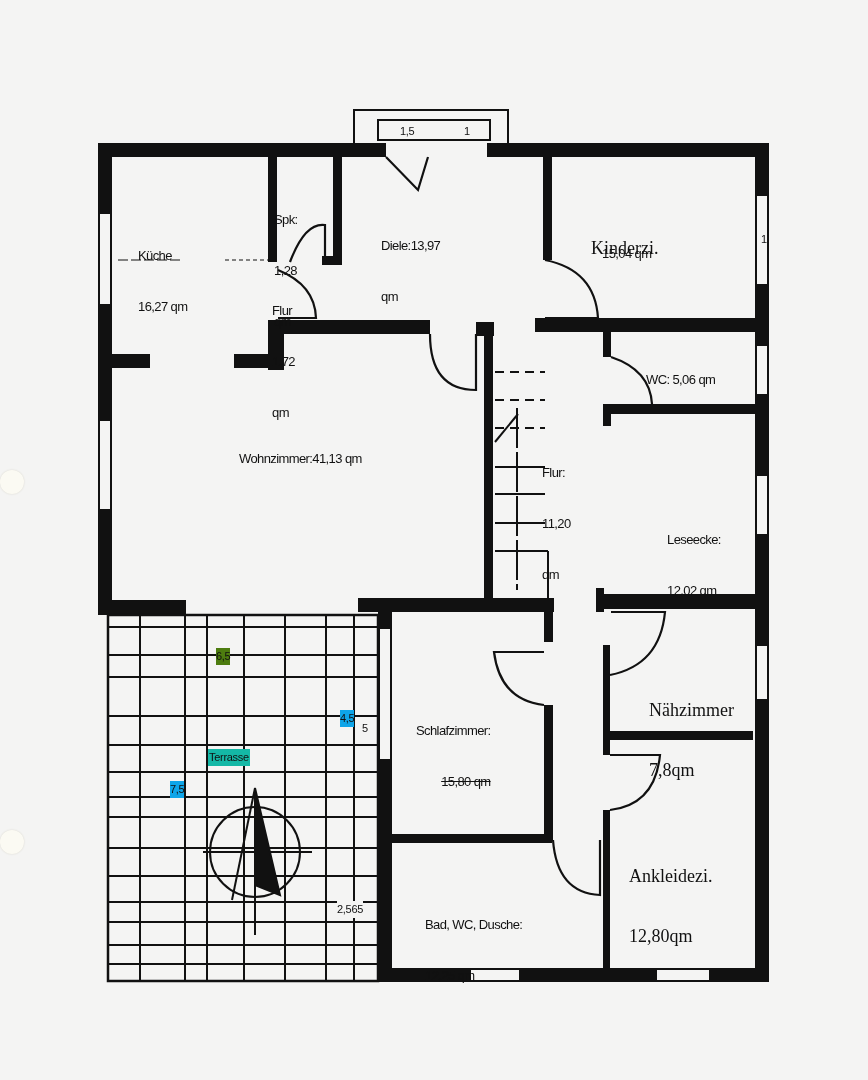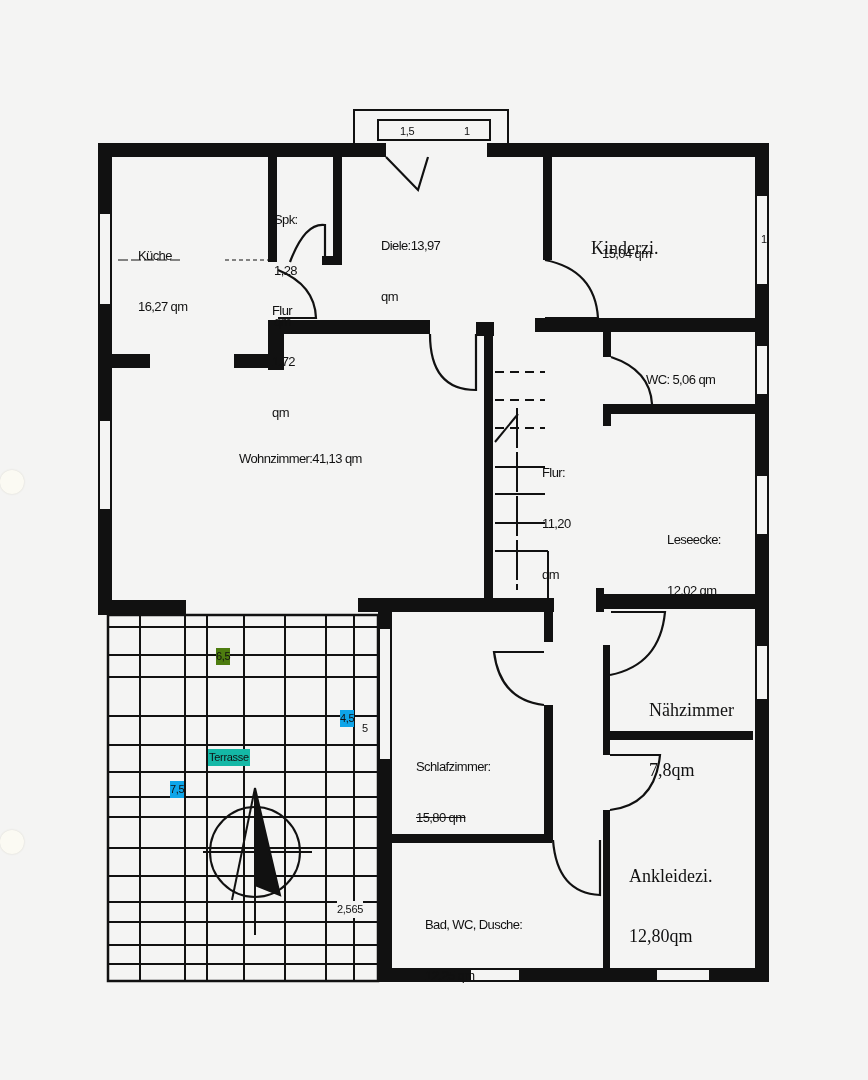--- a/index.html
+++ b/index.html
@@ -182,21 +182,21 @@
   <div>qm</div>
 </div>
 <div class="lbl" style="left:634px;top:497px;margin-left:33px;">
   <div>Leseecke:</div>
   <div>12,02 qm</div>
 </div>
 <div class="lbl serif" style="left:649px;top:660px;">
   <div>Nähzimmer</div>
   <div>7,8qm</div>
 </div>
-<div class="lbl" style="left:416px;top:724px;">
+<div class="lbl" style="left:416px;top:688px;text-align:right;">
   <div>Schlafzimmer:</div>
   <div style="text-decoration:line-through;">15,80 qm</div>
 </div>
 <div class="lbl serif" style="left:629px;top:826px;">
   <div>Ankleidezi.</div>
   <div>12,80qm</div>
 </div>
 <div class="lbl" style="left:425px;top:882px;">
   <div>Bad, WC, Dusche:</div>
   <div>12,25 qm</div>

